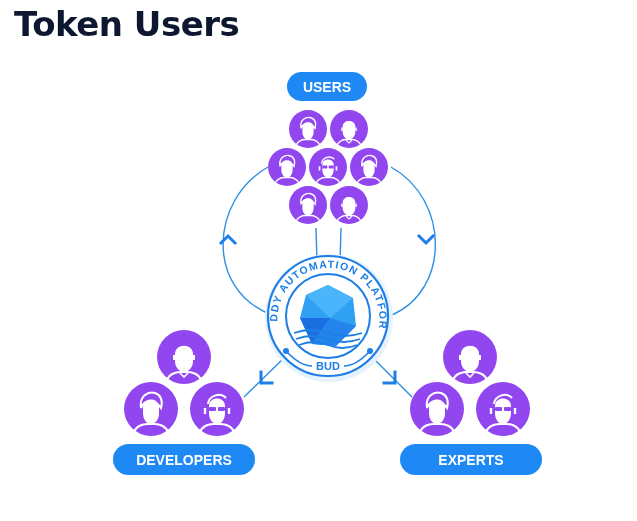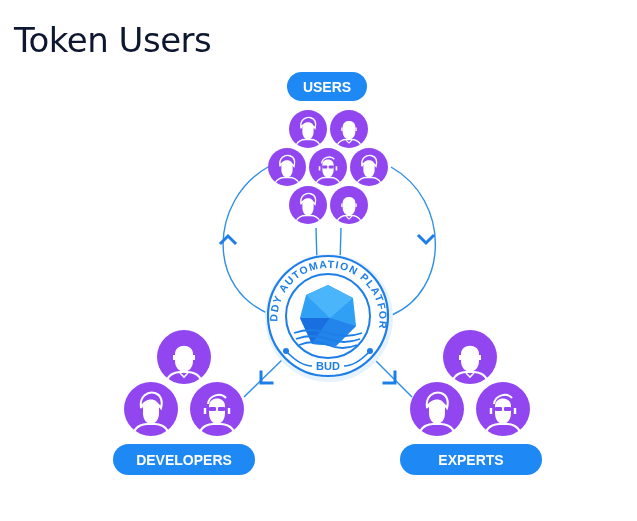--- a/index.html
+++ b/index.html
@@ -1,20 +1,20 @@
 <!DOCTYPE html>
 <html><head>
 <meta charset="utf-8">
 <style>
   html, body { margin: 0; padding: 0; background: #ffffff; }
   body { width: 637px; height: 521px; position: relative; overflow: hidden; font-family: "DejaVu Sans", sans-serif; }
   .title {
     position: absolute; left: 14px; top: 4px;
-    font-family: "DejaVu Sans", sans-serif; font-weight: normal;
-    font-size: 34px; color: #0d1730; letter-spacing: -0.5px; margin-top: 16px;
+    font-family: "DejaVu Sans", sans-serif; font-weight: bold;
+    font-size: 34px; color: #0d1730; letter-spacing: -0.5px;
   }
   svg.diagram { position: absolute; left: 0; top: 0; }
   .pill-text { font-family: "Liberation Sans", sans-serif; font-weight: bold; fill: #ffffff; font-size: 14px; }
   .ring-text { font-family: "Liberation Sans", sans-serif; font-weight: bold; fill: #1e7ee8; font-size: 10.5px; letter-spacing: 1.2px; }
   .bud-text { font-family: "Liberation Sans", sans-serif; font-weight: bold; fill: #1e7ee8; font-size: 11px; }
 </style>
 </head>
 <body>
 
 <div class="title">Token Users</div>

